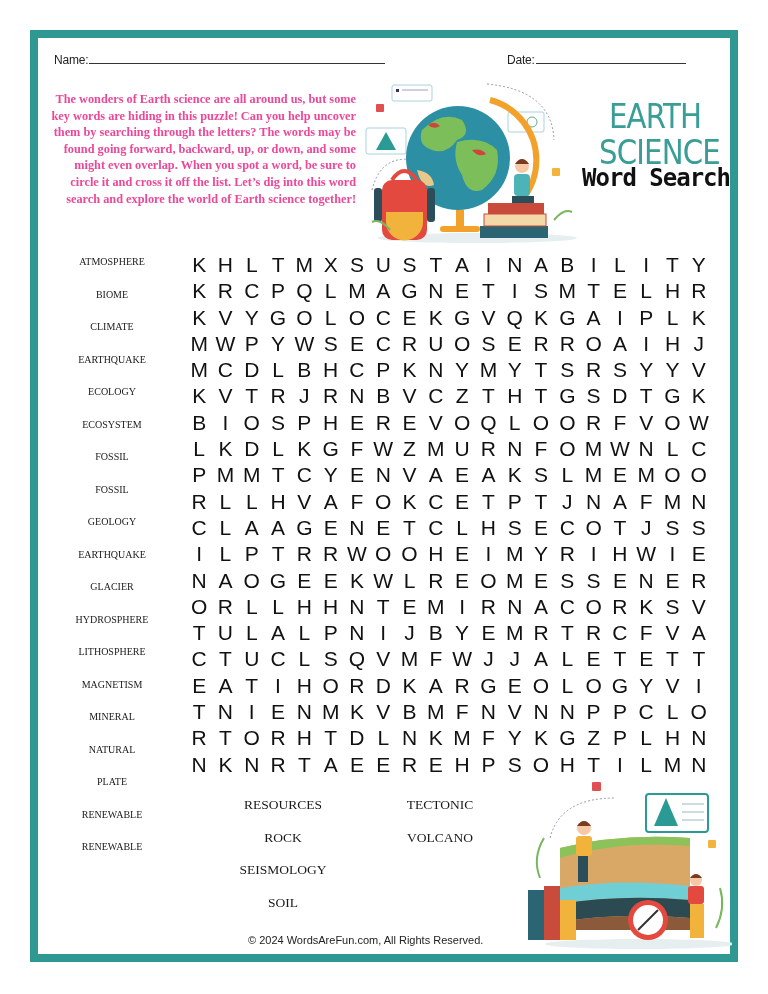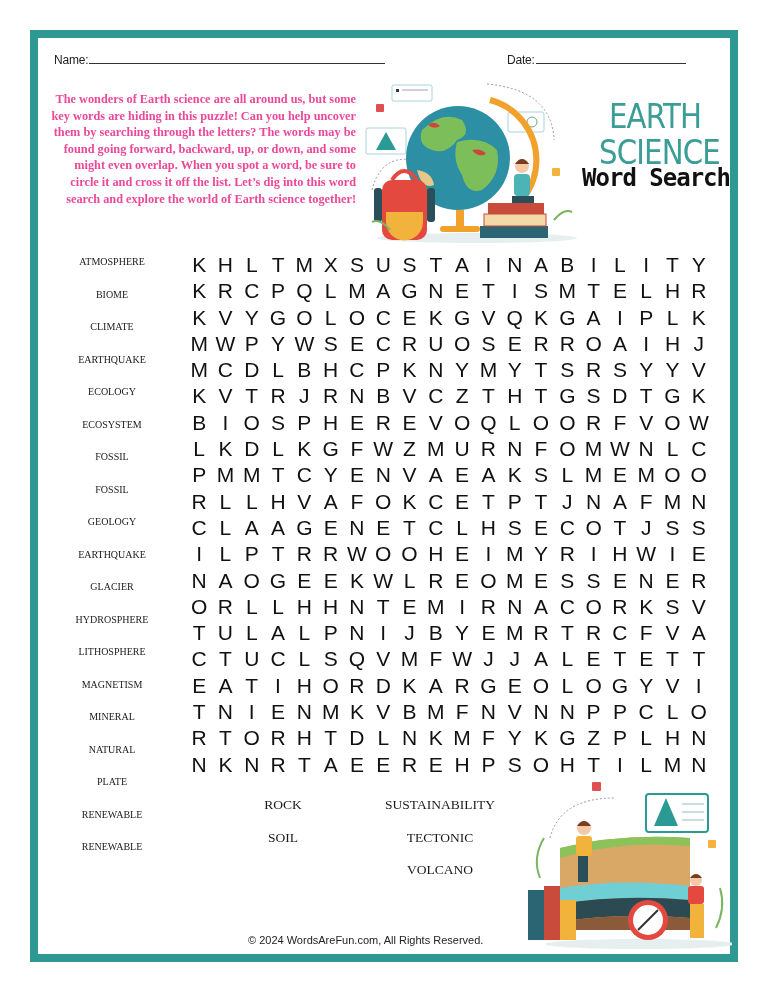--- a/index.html
+++ b/index.html
@@ -505,25 +505,26 @@
     <span>O</span>
     <span>H</span>
     <span>T</span>
     <span>I</span>
     <span>L</span>
     <span>M</span>
     <span>N</span>
   </div>
 
 <div class="wordlist-bottom col1" id="wl-b1">
+    <div class="w">RESOURCES</div>
     <div class="w">ROCK</div>
+    <div class="w">SEISMOLOGY</div>
     <div class="w">SOIL</div>
   </div>
 <div class="wordlist-bottom col2" id="wl-b2">
-    <div class="w">SUSTAINABILITY</div>
     <div class="w">TECTONIC</div>
     <div class="w">VOLCANO</div>
   </div>
 
 <div class="copyright">© 2024 WordsAreFun.com, All Rights Reserved.</div>
 
 <svg class="illus2" viewBox="0 0 212 172">
   <ellipse cx="120" cy="166" rx="95" ry="5" fill="#e6eef0"></ellipse>
   <rect x="126" y="16" width="62" height="38" rx="3" fill="#fff" stroke="#2c9a94" stroke-width="2"></rect>
   <polygon points="134,48 146,20 158,48" fill="#2c9a94"></polygon>

